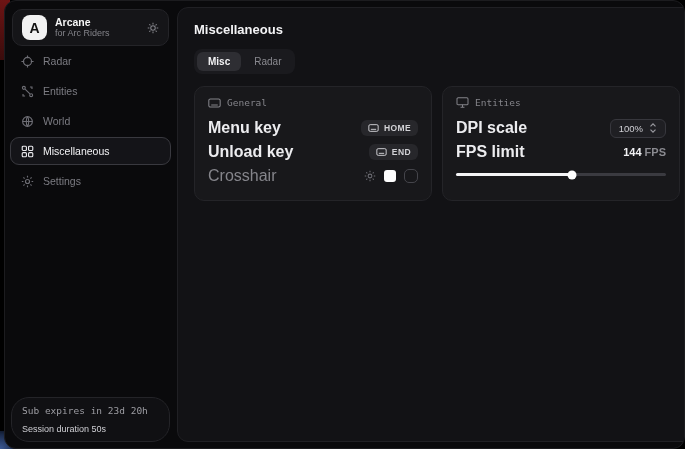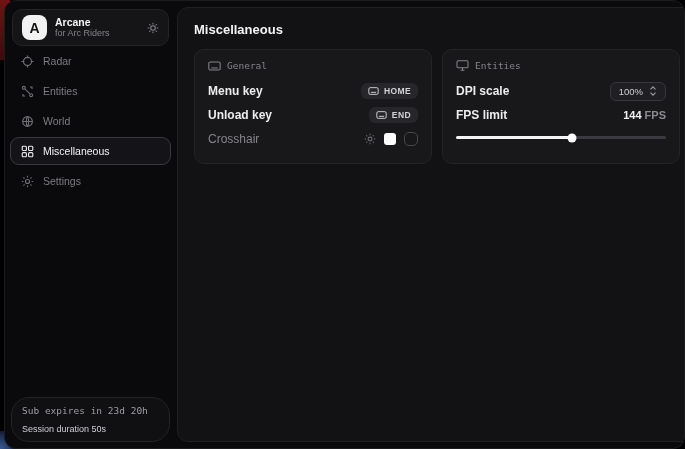--- a/index.html
+++ b/index.html
@@ -42,21 +42,21 @@
   .tabs { display:inline-flex; margin-top:12px; background:#1a1a1e; border-radius:8px;
     padding:3px; gap:2px; }
   .tab { font-size:10px; color:#8a8a90; padding:4px 11px; border-radius:6px; cursor:pointer; }
   .tab.active { background:#2e2e33; color:#f2f2f4; font-weight:bold; }
   .panels { display:flex; gap:10px; margin-top:12px; }
   .panel { width:238px; background:#18181b; border:1px solid #242428; border-radius:10px;
     padding:10px 13px 12px 13px; }
   .panel-head { display:flex; align-items:flex-end; gap:6px; color:#84848a;
     font-family:"DejaVu Sans Mono", monospace; font-size:9.5px; margin-bottom:8px; }
   .row { display:flex; align-items:center; justify-content:space-between; height:24px; }
-  .row-label { color:#ececef; font-size:12px; font-weight:bold; }
+  .row-label { color:#ececef; font-size:16px; font-weight:bold; }
   .row-label.dim { color:#85858b; font-weight:normal; }
   .kbadge { background:#27272b; border-radius:6px; padding:3px 7px; display:flex;
     align-items:center; gap:5px; color:#d2d2d6; font-size:8.5px; font-weight:bold;
     letter-spacing:.4px; cursor:pointer;justify-content:flex-end; }
   .cross-ctrls { display:flex; align-items:center; gap:8px; }
   .swatch { width:12px; height:12px; background:#fff; border-radius:3px; cursor:pointer; }
   .checkbox { width:14px; height:14px; border:1.5px solid #45454b; border-radius:5px; cursor:pointer; }
   .select-box { display:flex; align-items:center; gap:6px; background:#1f1f23;
     border:1px solid #37373d; border-radius:6px; padding:3px 8px; cursor:pointer;
     color:#cfcfd4; font-size:9.5px; }
@@ -149,20 +149,24 @@
 
     <div class="side-foot">
       <div class="foot-l1">Sub expires in 23d 20h</div>
       <div class="foot-l2">Session duration 50s</div>
     </div>
   </div>
 
   <div class="main">
     <div class="page-title">Miscellaneous</div>
 
+    <div class="tabs">
+      <div class="tab active">Misc</div>
+      <div class="tab">Radar</div>
+    </div>
 
     <div class="panels">
 
       <div class="panel">
         <div class="panel-head">
           <span class="icon">
             <svg width="13" height="10" viewBox="0 0 16 12" fill="none" stroke="#84848a" stroke-width="1.3">
               <rect x="1" y="1" width="14" height="10" rx="2"></rect>
                 <path d="M4 8.5h8M4 4h.01M7 4h.01M10 4h.01"></path>
             </svg>

